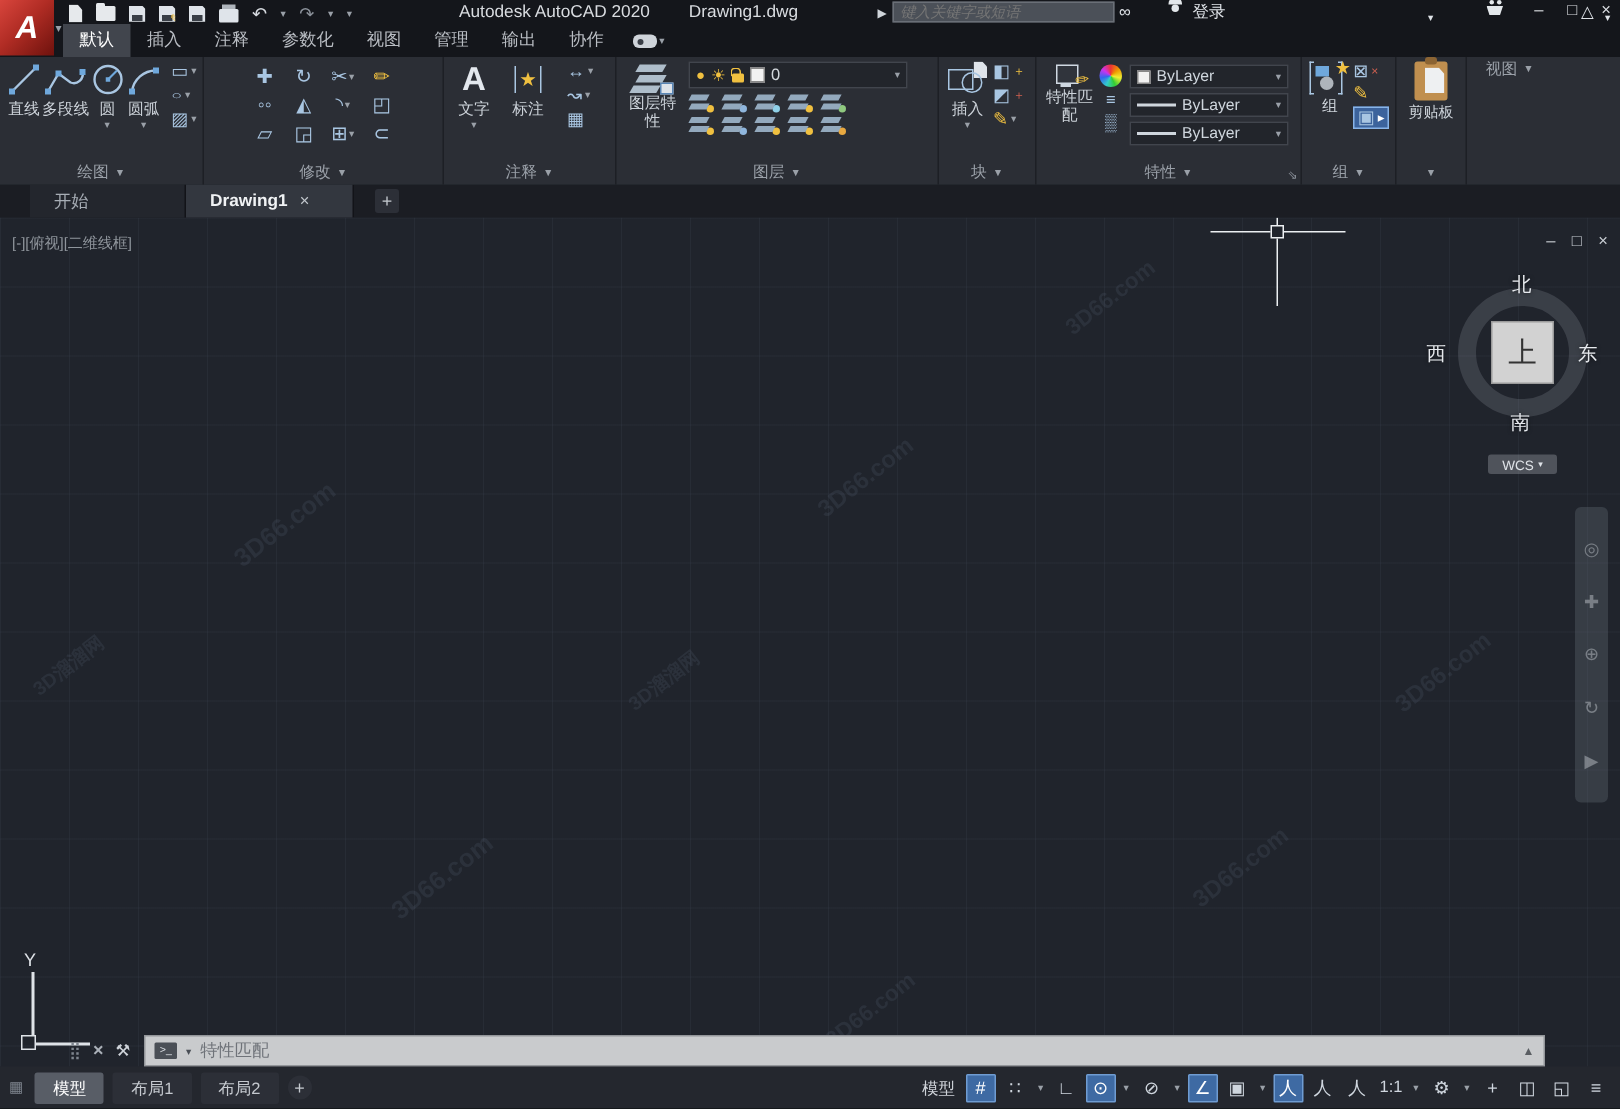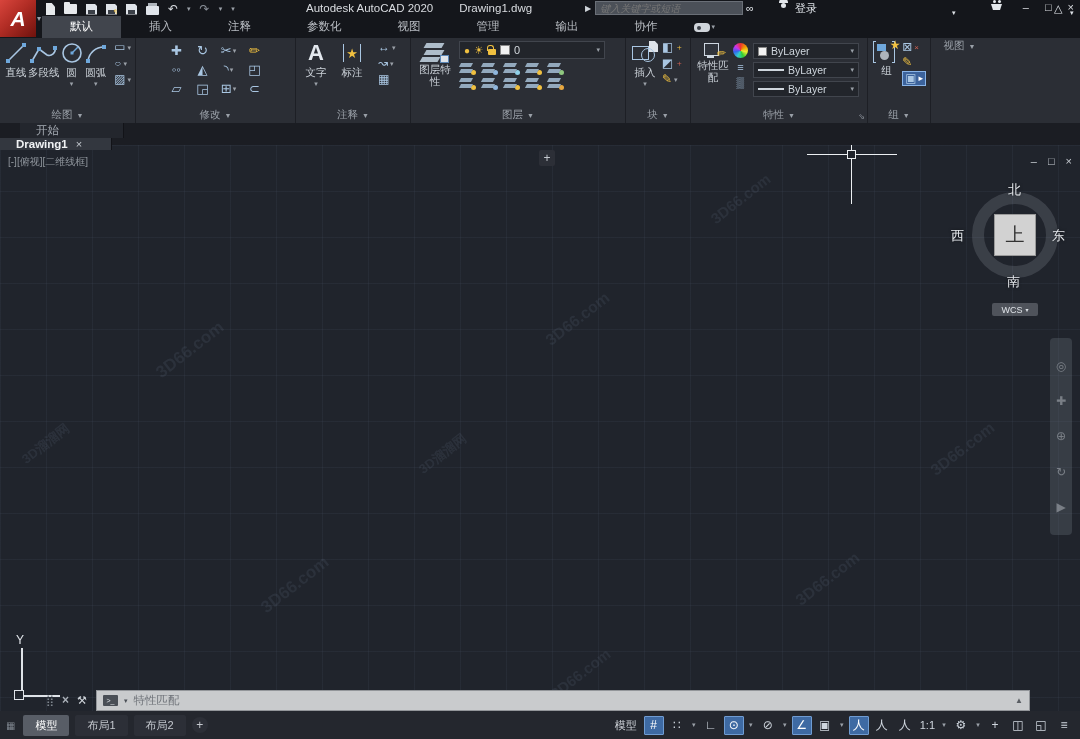--- a/index.html
+++ b/index.html
@@ -30,21 +30,21 @@
   .i-person{width:11px;height:12px;position:relative;}
   .i-person:before{content:"";position:absolute;top:0;left:3px;width:5px;height:5px;border-radius:50%;background:#e3e7eb;}
   .i-person:after{content:"";position:absolute;bottom:0;left:1px;width:9px;height:5px;border-radius:5px 5px 0 0;background:#e3e7eb;}
   .i-cart{width:13px;height:12px;position:relative;}
   .i-cart:before{content:"";position:absolute;top:1px;left:1px;width:11px;height:6px;background:#e3e7eb;clip-path:polygon(0 0,100% 0,82% 100%,18% 100%);}
   .i-cart:after{content:"";position:absolute;bottom:0;left:3px;width:3px;height:3px;border-radius:50%;background:#e3e7eb;box-shadow:5px 0 0 #e3e7eb;}
   .winbtns{position:absolute;top:1px;right:6px;display:flex;gap:16px;color:#dadde1;font-size:11px;z-index:45;}
 
   
   .ribbontabs{position:absolute;top:18px;left:0;width:1080px;height:20px;background:#14161b;display:flex;align-items:flex-end;padding-left:42px;z-index:30;}
-  .rtab{padding:3px 28px 4px;font-size:11.5px;color:#b9bdc3;cursor:pointer;}
+  .rtab{padding:3px 11px 4px;font-size:11.5px;color:#b9bdc3;cursor:pointer;}
   .rtab.active{background:#41454d;color:#fff;}
   .i-camtab{width:16px;height:9px;border-radius:4px;background:#cfd4da;position:relative;margin:0 2px 6px 8px;}
   .i-camtab:before{content:"";position:absolute;top:2.5px;left:3px;width:4px;height:4px;border-radius:50%;background:#3a3f47;}
   .rtab-dd{color:#9aa0a8;font-size:7px;margin-bottom:7px;}
 
   
   .ribbon{position:absolute;top:38px;left:0;width:1080px;height:85px;background:#2b2e35;display:flex;z-index:25;}
   .panel{height:85px;border-right:1px solid #1d1f25;display:flex;flex-direction:column;}
   .pbody{flex:1;display:flex;padding:3px 4px 0;}
   .plabel{height:16px;display:flex;align-items:center;justify-content:center;gap:4px;font-size:10.5px;color:#9aa0a8;}
@@ -101,21 +101,21 @@
   .i-calc:after{content:"";position:absolute;top:10px;left:3px;width:15px;height:12px;background:
     repeating-linear-gradient(0deg,#3a3f47 0 2px,transparent 2px 5px),
     repeating-linear-gradient(90deg,#3a3f47 0 2px,transparent 2px 5px);}
   .i-clipboard{position:relative;width:22px;height:26px;background:#c08f4f;border-radius:2px;}
   .i-clipboard:before{content:"";position:absolute;top:-3px;left:7px;width:8px;height:5px;background:#8b6434;border-radius:2px;}
   .i-clipboard:after{content:"";position:absolute;top:4px;left:7px;width:13px;height:17px;background:#eef0f2;clip-path:polygon(0 0,70% 0,100% 25%,100% 100%,0 100%);}
   .i-lshape{width:26px;height:22px;background:#d6d6d6;clip-path:polygon(0 0,42% 0,42% 52%,100% 52%,100% 100%,0 100%);}
   .launcher{position:absolute;right:2px;bottom:2px;color:#8a9099;font-size:8px;}
 
   
-  .filetabs{position:absolute;top:123px;left:0;width:1080px;height:22px;background:#1b1d23;display:flex;align-items:stretch;z-index:20;flex-direction:column;}
+  .filetabs{position:absolute;top:123px;left:0;width:1080px;height:22px;background:#1b1d23;display:flex;align-items:stretch;z-index:20;}
   .ftab{display:flex;align-items:center;gap:8px;padding:0 16px;font-size:11.5px;color:#a7adb5;border-right:1px solid #121318;}
   .ftab.start{margin-left:20px;width:104px;background:#23262d;}
   .ftab.active{background:#33373f;color:#f0f2f4;font-weight:bold;width:112px;}
   .ftab .x{color:#c3c8ce;font-weight:normal;font-size:11px;cursor:pointer;}
   .ftab-add{align-self:center;margin-left:14px;width:16px;height:16px;border-radius:2px;background:#2c2f37;color:#c3c8ce;text-align:center;line-height:16px;font-size:12px;cursor:pointer;}
 
   
   .canvas{position:absolute;top:145px;left:0;width:1080px;height:566px;background:#20242c;overflow:hidden;
     background-image:linear-gradient(rgba(160,180,210,0.055) 1px,transparent 1px),linear-gradient(90deg,rgba(160,180,210,0.055) 1px,transparent 1px);
     background-size:46px 46px;z-index:5;}
@@ -534,20 +534,31 @@
             </div>
         </div>
       </div>
       <div class="plabel">
           <span>组</span>
           <span class="pd">▼</span>
         </div>
     </div>
 
 
+    <div class="panel" style="width:47px">
+      <div class="pbody" style="justify-content:center">
+        <div class="bigbtn">
+          <span class="i-clipboard"></span>
+          <span class="lbl" style="font-size:10px">剪贴板</span>
+        </div>
+      </div>
+      <div class="plabel">
+          <span class="pd">▼</span>
+        </div>
+    </div>
 
     <div class="panel" style="width:57px;border-right:none">
       <div class="plabel">
           <span>视图</span>
           <span class="pd">▼</span>
         </div>
     </div>
   </div>
 
   <div class="filetabs">

